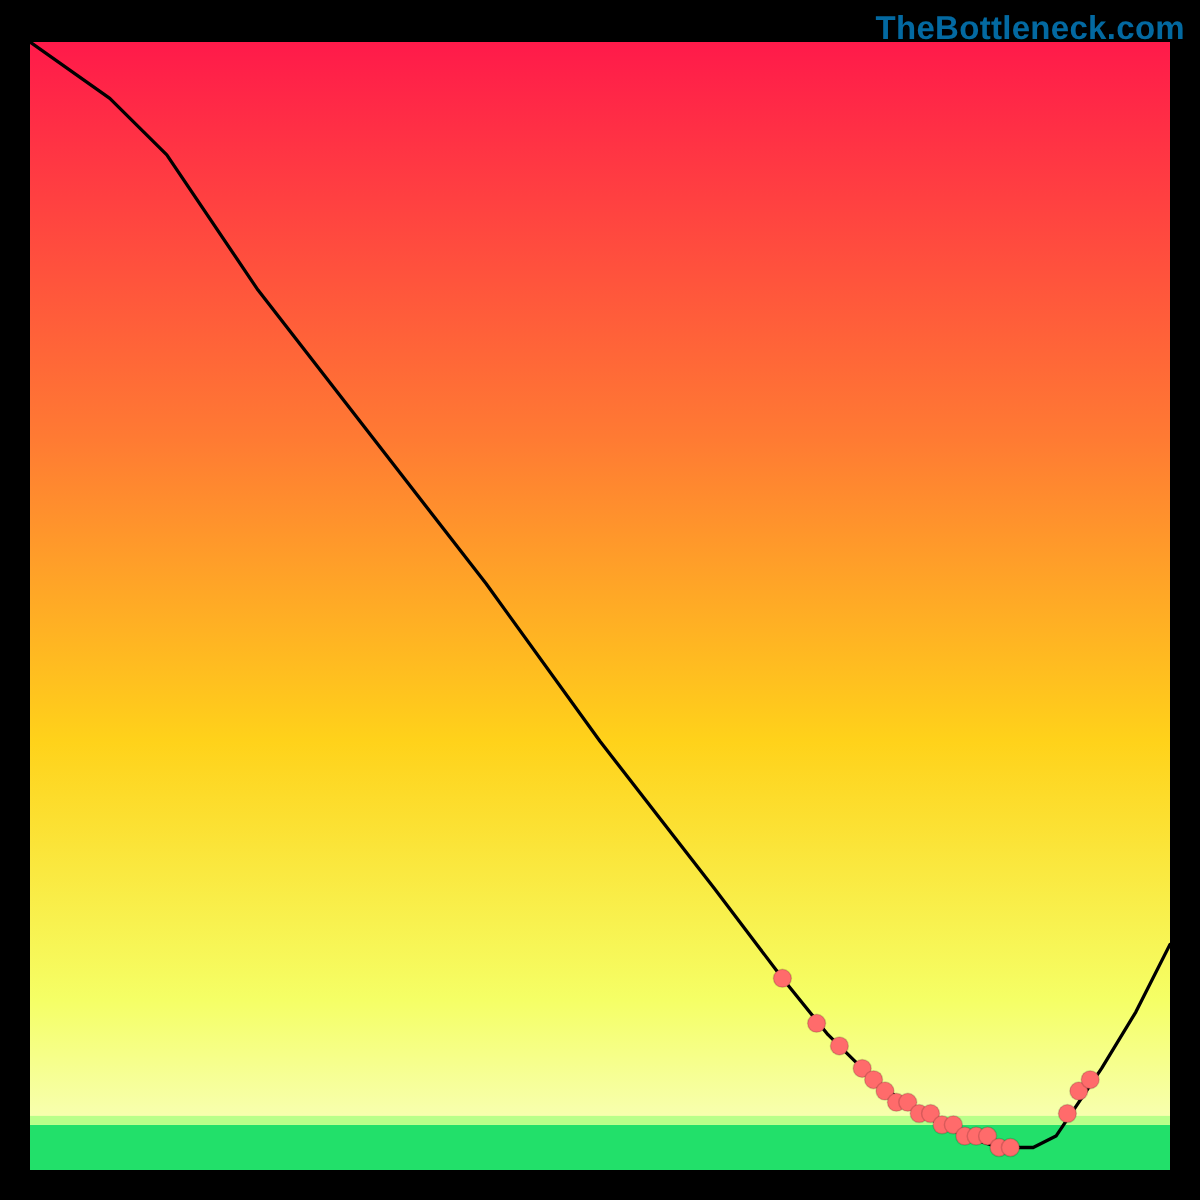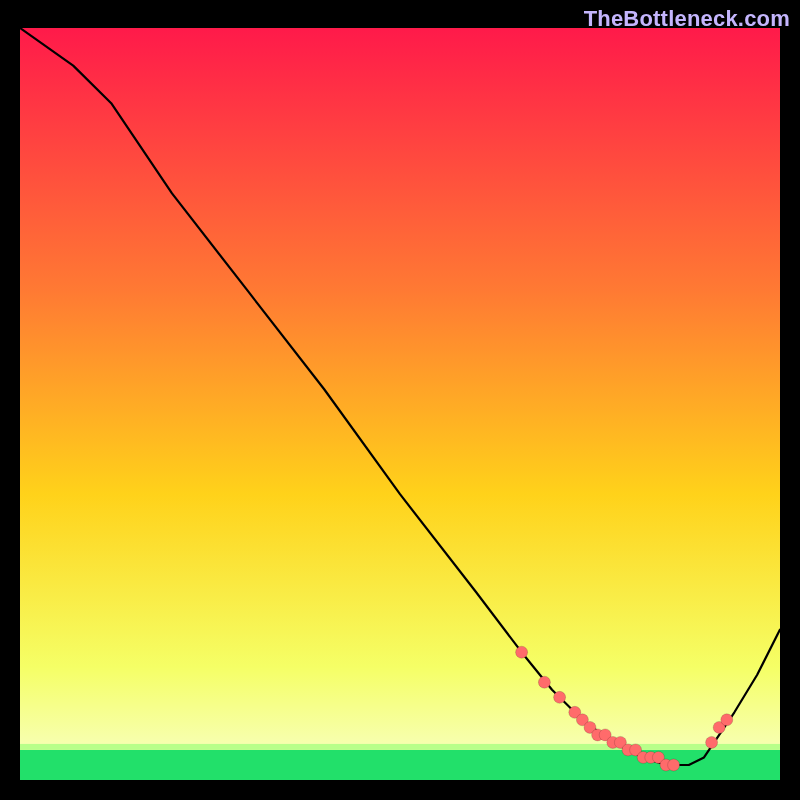--- a/index.html
+++ b/index.html
@@ -14,21 +14,21 @@
   .frame {
     position: relative;
     width: 800px;
     height: 800px;
     background: #000;
   }
   .watermark {
     position: absolute;
     top: 6px;
     right: 10px;
-    color: #c4b5fd;
+    color: #0369a1;
     font-size: 22px;
     font-weight: 600;
     letter-spacing: 0.2px;
     z-index: 5;
   }
   .plot {
     position: absolute;
     left: 20px;
     top: 28px;
     width: 760px;

